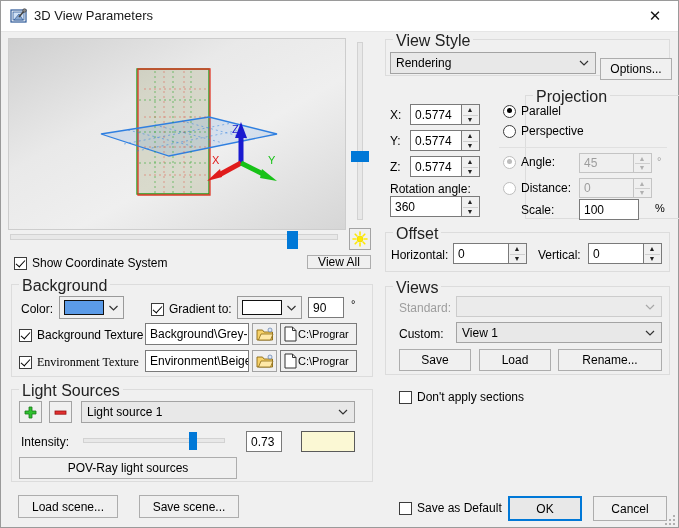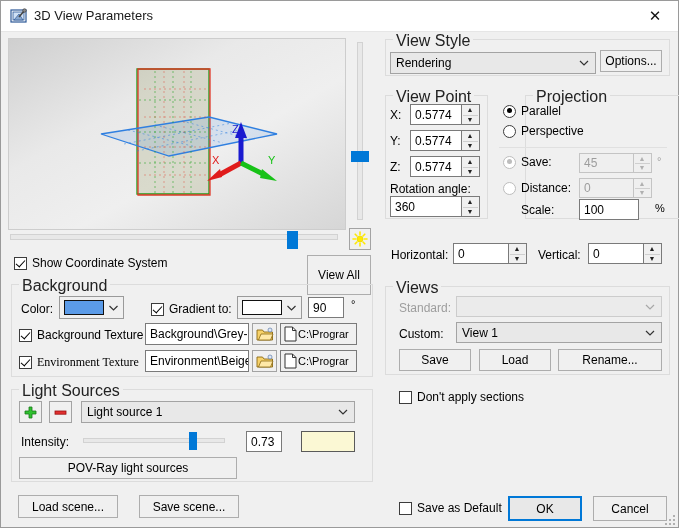--- a/index.html
+++ b/index.html
@@ -188,21 +188,21 @@
     </svg>
   </div>
 
   <div class="track" style="left:9px;top:233px;width:328px;height:6px;"></div>
   <div class="thumb" style="left:286px;top:230px;width:11px;height:18px;"></div>
 
   <div class="cb" style="left:13px;top:255px;">
     <span class="box checked"></span>
     <span>Show Coordinate System</span>
   </div>
-  <div class="btn" style="left:306px;top:254px;width:64px;height:40px;">View All</div>
+  <div class="btn" style="left:306px;top:254px;width:64px;height:14px;">View All</div>
 
   <div class="group" style="left:10px;top:283px;width:362px;height:93px;">
     <span class="glabel">Background</span>
   </div>
   <span class="lbl" style="left:20px;top:301px;">Color:</span>
   <div class="colorcombo" style="left:58px;top:295px;width:65px;height:23px;">
     <span class="sw" id="bgColorSwatch" style="width: 40px; height: 15px; background: rgb(91, 155, 232);"></span>
     <span class="chev">
       <svg class="chevg" width="9" height="6" viewBox="0 0 9 6">
           <path d="M0.5 1 L4.5 5 L8.5 1" stroke="#333" stroke-width="1.2" fill="none"></path>
@@ -306,25 +306,22 @@
     <span class="glabel">View Style</span>
   </div>
   <div class="combo" style="left:389px;top:51px;width:206px;height:22px;">
     <span class="cv">Rendering</span>
     <span class="chev">
       <svg class="chevg" width="10" height="6" viewBox="0 0 10 6">
           <path d="M1 1 L5 5 L9 1" stroke="#333" stroke-width="1.2" fill="none"></path>
         </svg>
     </span>
   </div>
-  <div class="btn" style="left:599px;top:49px;width:62px;height:22px;">Options...</div>
-
-  <div class="group" style="left:384px;top:94px;width:103px;height:124px;">
-    <span class="glabel">View Point</span>
-  </div>
+  <div class="btn" style="left:599px;top:57px;width:72px;height:22px;">Options...</div>
+
   <span class="lbl" style="left:389px;top:107px;">X:</span>
   <div class="txt" style="left:409px;top:103px;width:52px;height:21px;">0.5774</div>
   <div class="spin" style="left:461px;top:103px;height:21px;">
     <span class="ar up">▲</span>
     <span class="sep"></span>
     <span class="ar dn">▼</span>
   </div>
 
   <span class="lbl" style="left:389px;top:133px;">Y:</span>
   <div class="txt" style="left:409px;top:129px;width:52px;height:21px;">0.5774</div>
@@ -358,21 +355,21 @@
     <span>Parallel</span>
   </div>
   <div class="rd" style="left:502px;top:123px;">
     <span class="rbox"></span>
     <span>Perspective</span>
   </div>
   <div class="sep-line" style="left:498px;top:146px;width:168px;"></div>
 
   <div class="rd dis" style="left:502px;top:154px;">
     <span class="rbox sel"></span>
-    <span class="dis">Save:</span>
+    <span class="dis">Angle:</span>
   </div>
   <div class="txt dis" style="left:578px;top:152px;width:55px;height:20px;">45</div>
   <div class="spin dis" style="left:633px;top:152px;height:20px;">
     <span class="ar up">▲</span>
     <span class="sep"></span>
     <span class="ar dn">▼</span>
   </div>
   <span class="unit dis" style="left:656px;top:154px;">°</span>
 
   <div class="rd dis" style="left:502px;top:180px;">
@@ -383,20 +380,23 @@
   <div class="spin dis" style="left:633px;top:177px;height:20px;">
     <span class="ar up">▲</span>
     <span class="sep"></span>
     <span class="ar dn">▼</span>
   </div>
 
   <span class="lbl" style="left:520px;top:202px;">Scale:</span>
   <div class="txt" style="left:578px;top:198px;width:60px;height:21px;">100</div>
   <span class="unit" style="left:654px;top:201px;">%</span>
 
+  <div class="group" style="left:384px;top:231px;width:285px;height:40px;">
+    <span class="glabel">Offset</span>
+  </div>
   <span class="lbl" style="left:390px;top:247px;">Horizontal:</span>
   <div class="txt" style="left:452px;top:242px;width:56px;height:21px;">0</div>
   <div class="spin" style="left:508px;top:242px;height:21px;">
     <span class="ar up">▲</span>
     <span class="sep"></span>
     <span class="ar dn">▼</span>
   </div>
   <span class="lbl" style="left:537px;top:247px;">Vertical:</span>
   <div class="txt" style="left:587px;top:242px;width:56px;height:21px;">0</div>
   <div class="spin" style="left:643px;top:242px;height:21px;">

